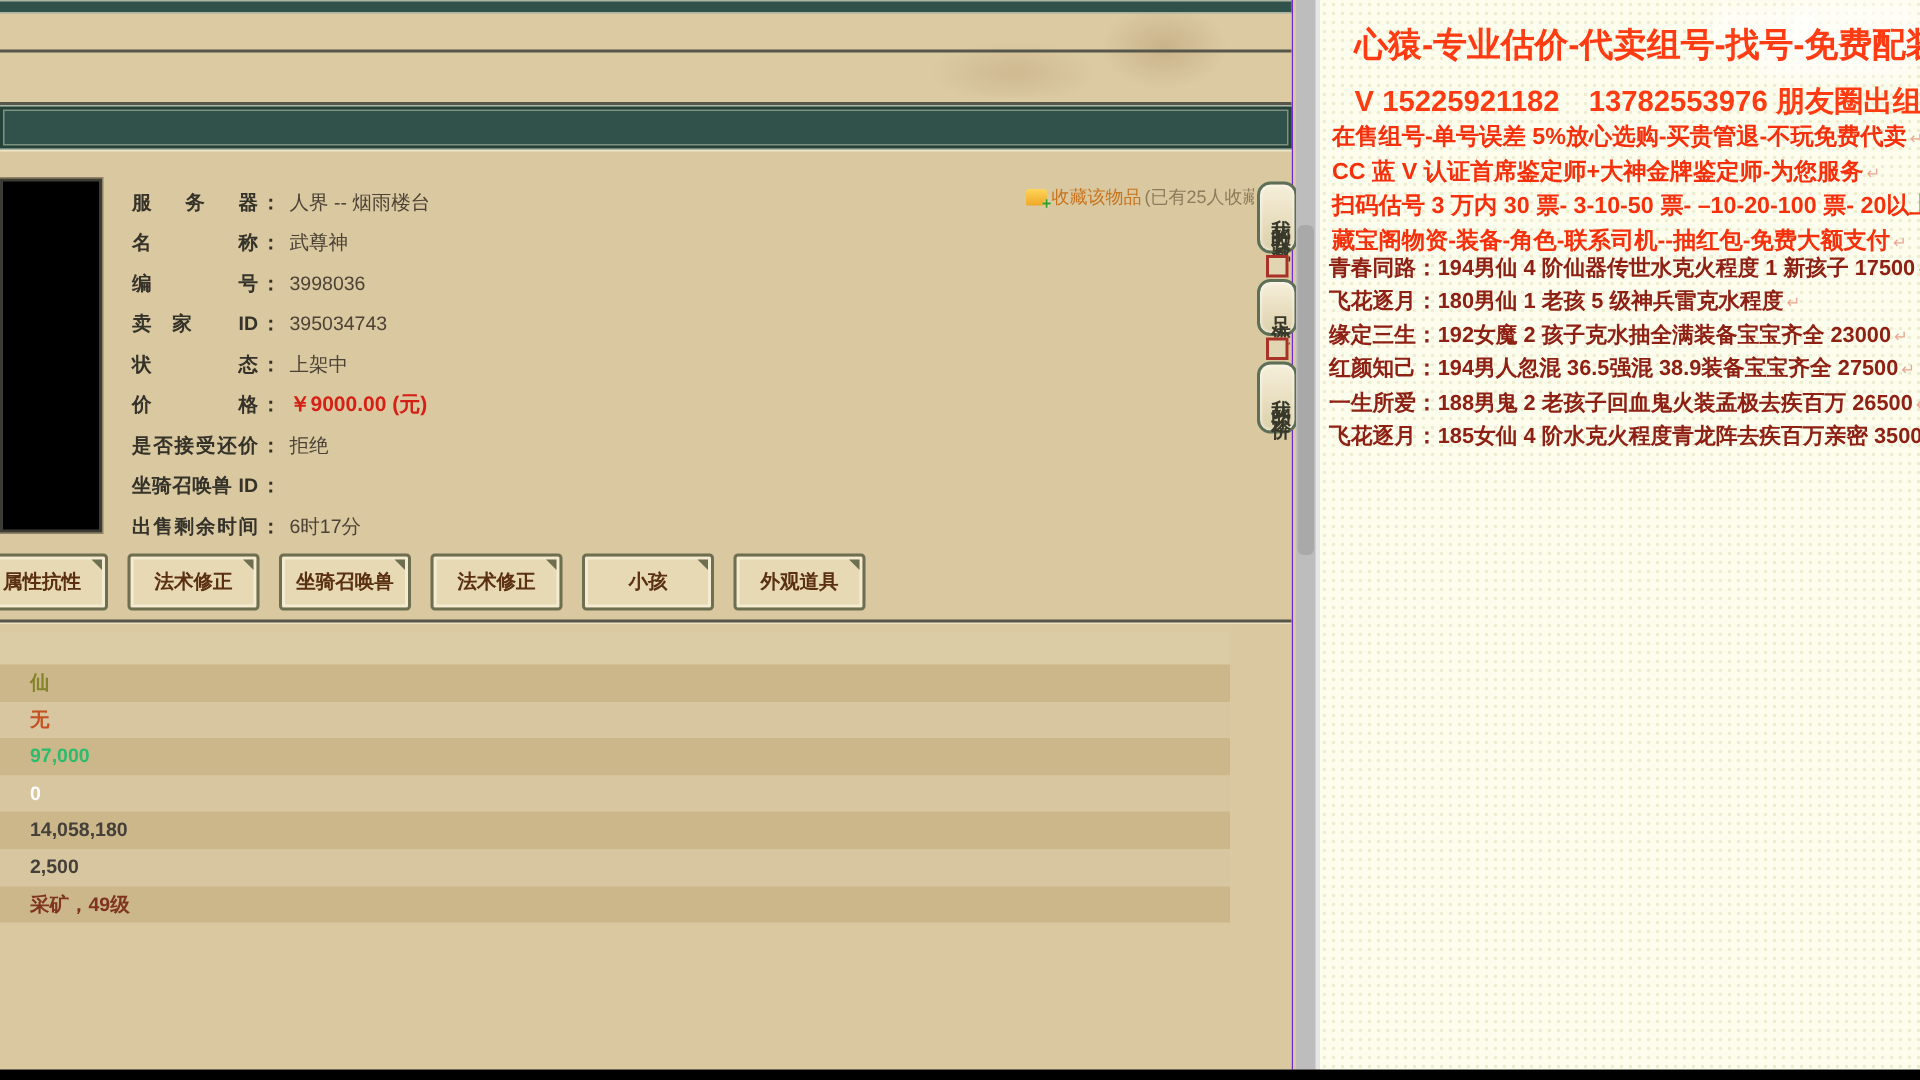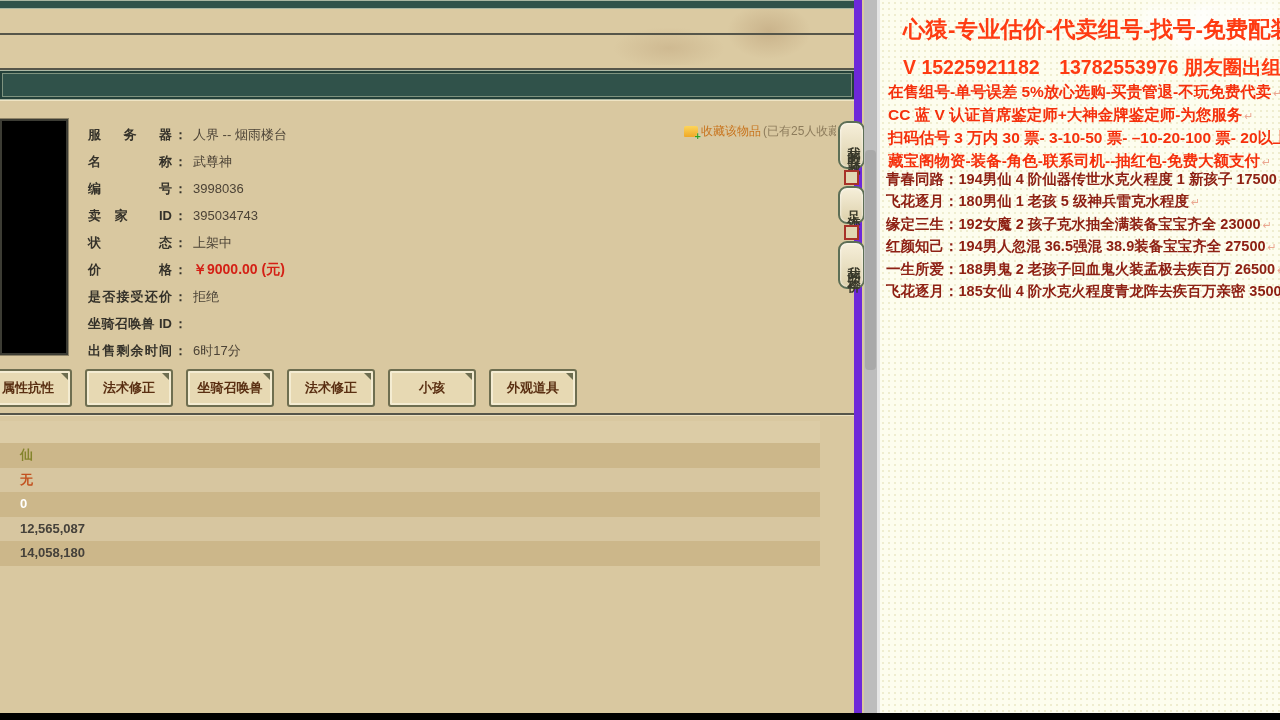--- a/index.html
+++ b/index.html
@@ -1,20 +1,20 @@
 <!DOCTYPE html>
 <html><head>
 <meta charset="utf-8">
 <style>
   html,body{margin:0;padding:0;background:#222;}
   *{box-sizing:border-box;font-family:"Liberation Sans","DejaVu Sans",sans-serif;}
   .screen{position:relative;width:1280px;height:720px;overflow:hidden;background:#d9c8a0;}
 
   
-  .webpage{position:absolute;left:0;top:0;width:862px;height:713px;background:#e5e5e5;border-right:8px solid #6d28d9;}
+  .webpage{position:absolute;left:0;top:0;width:862px;height:713px;background:#e5e5e5;border-right:1px solid #6d28d9;}
   .gbar{width:100%;background:#30524a;border-top:1px solid #aab6a2;border-bottom:1px solid #aab6a2;}
   .gbar.top{position:absolute;top:0;height:9px;}
   .gbar.second{position:absolute;top:70px;height:30px;box-shadow:inset 0 0 0 2px #24413a, inset 0 0 0 3px #7e937f;}
   .nav-strip{position:absolute;top:9px;left:0;width:100%;height:61px;background:#dbcaa2;border-bottom:2px solid #56564a;}
   .nav-deco{position:absolute;right:10px;top:0;width:250px;height:56px;background:
     radial-gradient(ellipse 60px 40px at 70% 40%, rgba(150,110,70,.25), transparent 70%),
     radial-gradient(ellipse 80px 30px at 30% 70%, rgba(150,110,70,.18), transparent 70%);}
   .nav-row{position:absolute;top:24px;left:0;right:0;height:32px;display:flex;align-items:center;gap:12px;margin-left:-12px;border-top:2px solid #56564a;padding-left:4px;white-space:nowrap;overflow:hidden;}
   .nav-item{font-size:13.5px;font-weight:bold;color:#151515;letter-spacing:.5px;cursor:pointer;}
 
@@ -191,23 +191,25 @@
           <div class="ctab">
             <span>外观道具</span>
           </div>
       </div>
       <div class="divider"></div>
 
       <div class="big-table">
         <div class="bt-head"></div>
         <div class="trow olive"><span>仙</span></div>
           <div class="trow orangered"><span>无</span></div>
+          <div class="trow green"><span>97,000</span></div>
           <div class="trow white"><span>0</span></div>
-          <div class="trow dark"><span>12,565,087</span></div>
           <div class="trow dark"><span>14,058,180</span></div>
+          <div class="trow dark"><span>2,500</span></div>
+          <div class="trow darkred"><span>采矿，49级</span></div>
       </div>
     </div>
   </div>
 
   <div class="scroll-strip">
     <div class="scroll-thumb"></div>
   </div>
 
   <div class="right-panel">
     <div class="watermark">

